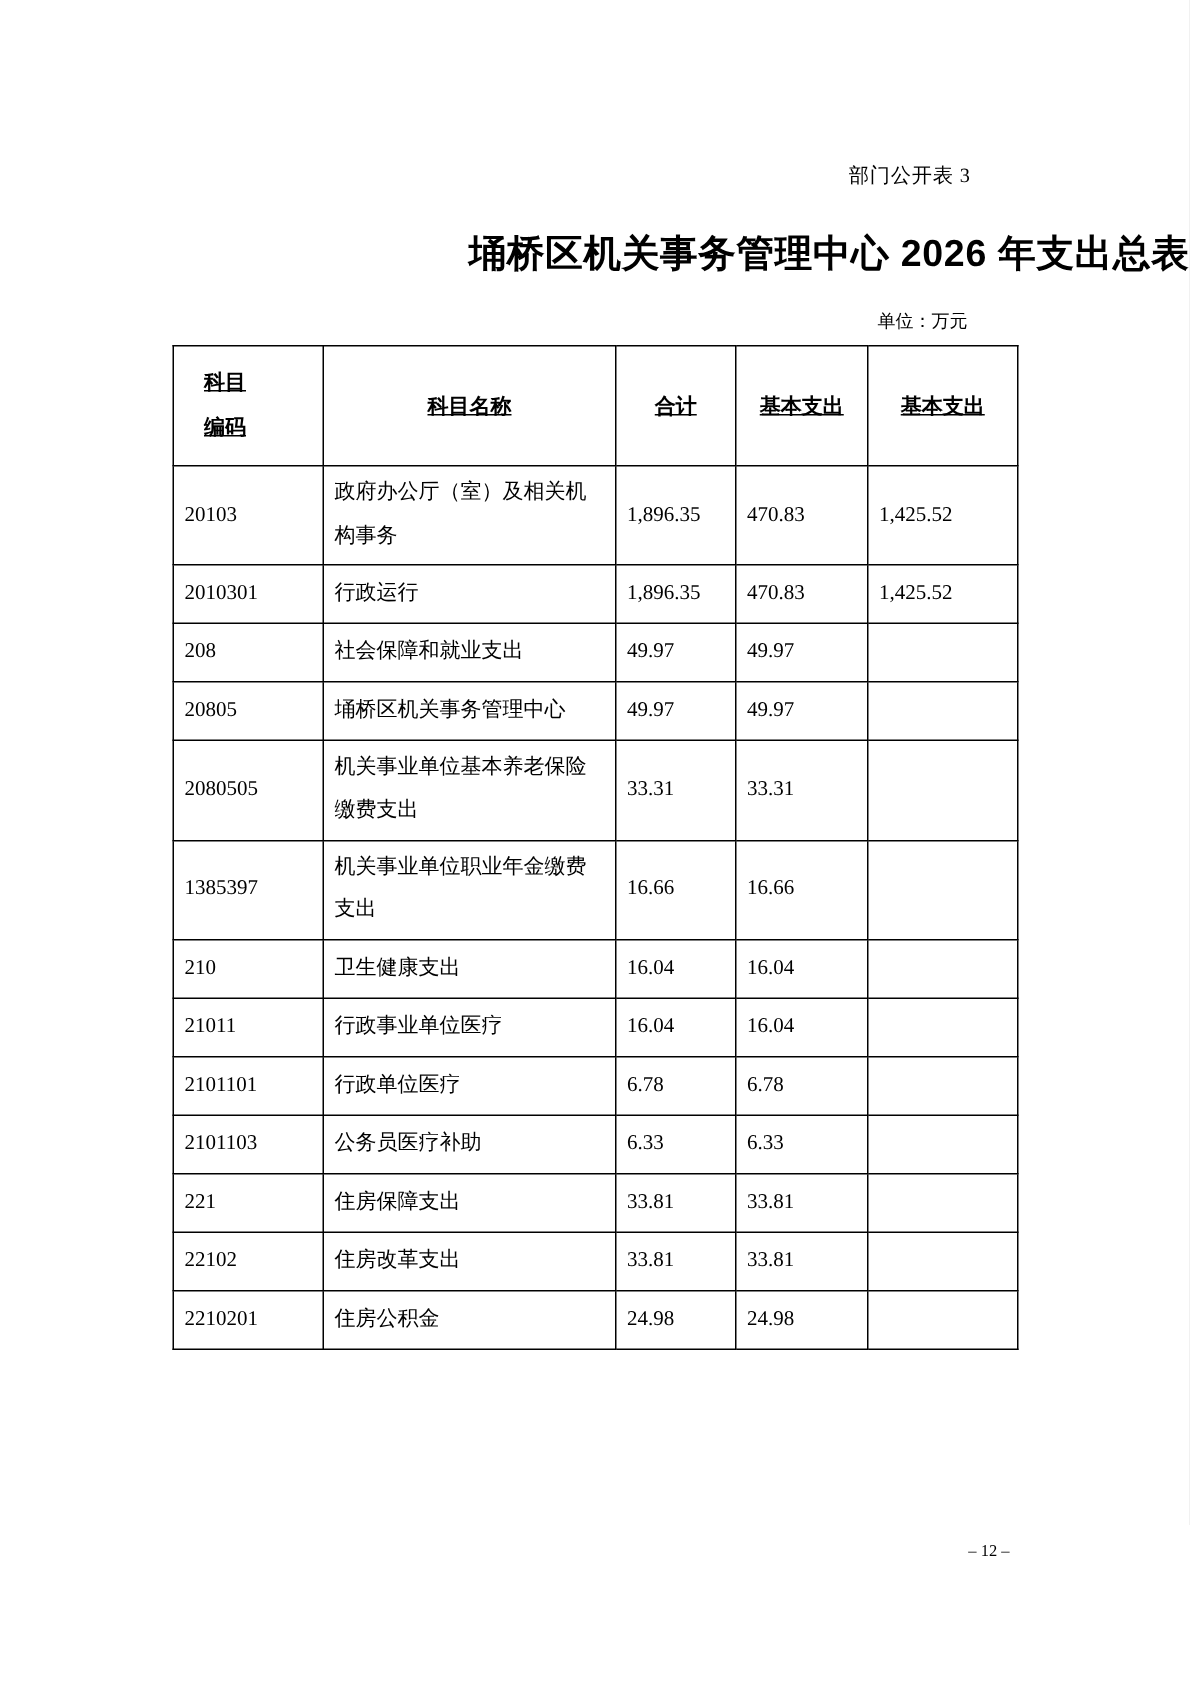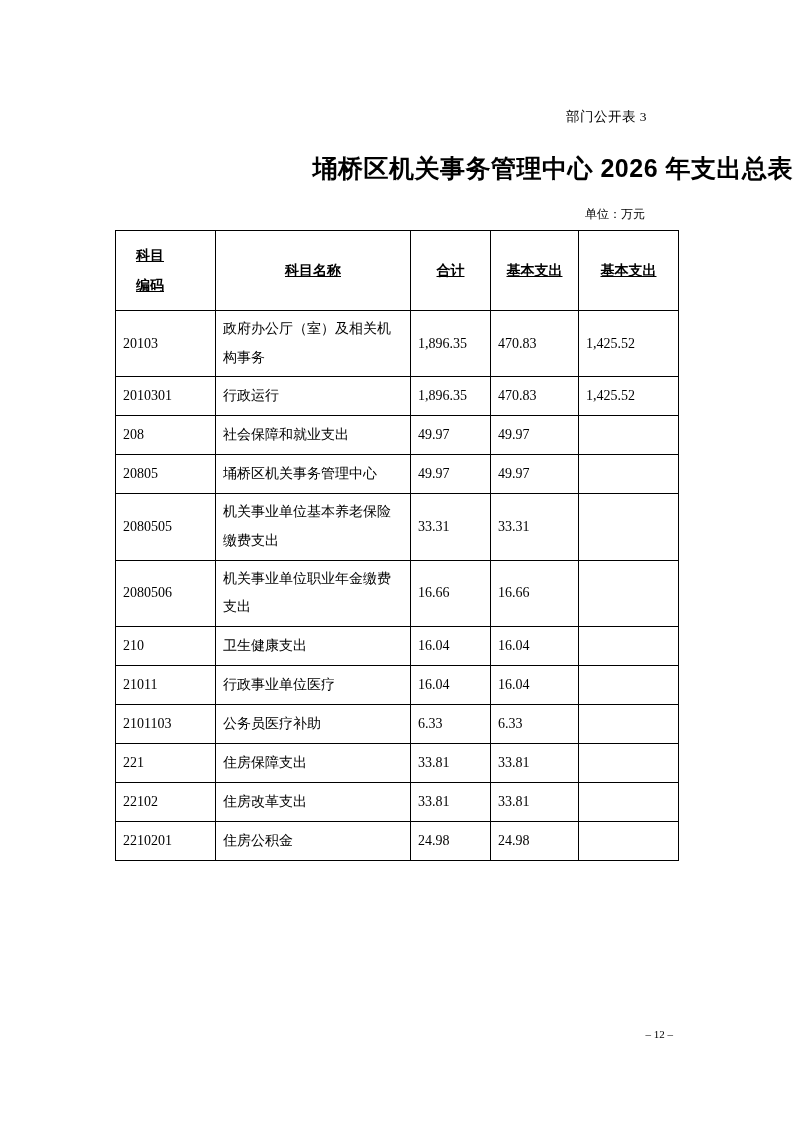--- a/index.html
+++ b/index.html
@@ -151,41 +151,48 @@
           <td class="cell-project"></td>
         </tr>
         <tr>
           <td class="cell-code">2080505</td>
           <td class="cell-name">机关事业单位基本养老保险缴费支出</td>
           <td class="cell-total">33.31</td>
           <td class="cell-basic">33.31</td>
           <td class="cell-project"></td>
         </tr>
         <tr>
-          <td class="cell-code">2080506</td>
+          <td class="cell-code">1385397</td>
           <td class="cell-name">机关事业单位职业年金缴费支出</td>
           <td class="cell-total">16.66</td>
           <td class="cell-basic">16.66</td>
           <td class="cell-project"></td>
         </tr>
         <tr>
           <td class="cell-code">210</td>
           <td class="cell-name">卫生健康支出</td>
           <td class="cell-total">16.04</td>
           <td class="cell-basic">16.04</td>
           <td class="cell-project"></td>
         </tr>
         <tr>
           <td class="cell-code">21011</td>
           <td class="cell-name">行政事业单位医疗</td>
           <td class="cell-total">16.04</td>
           <td class="cell-basic">16.04</td>
           <td class="cell-project"></td>
         </tr>
         <tr>
+          <td class="cell-code">2101101</td>
+          <td class="cell-name">行政单位医疗</td>
+          <td class="cell-total">6.78</td>
+          <td class="cell-basic">6.78</td>
+          <td class="cell-project"></td>
+        </tr>
+        <tr>
           <td class="cell-code">2101103</td>
           <td class="cell-name">公务员医疗补助</td>
           <td class="cell-total">6.33</td>
           <td class="cell-basic">6.33</td>
           <td class="cell-project"></td>
         </tr>
         <tr>
           <td class="cell-code">221</td>
           <td class="cell-name">住房保障支出</td>
           <td class="cell-total">33.81</td>

